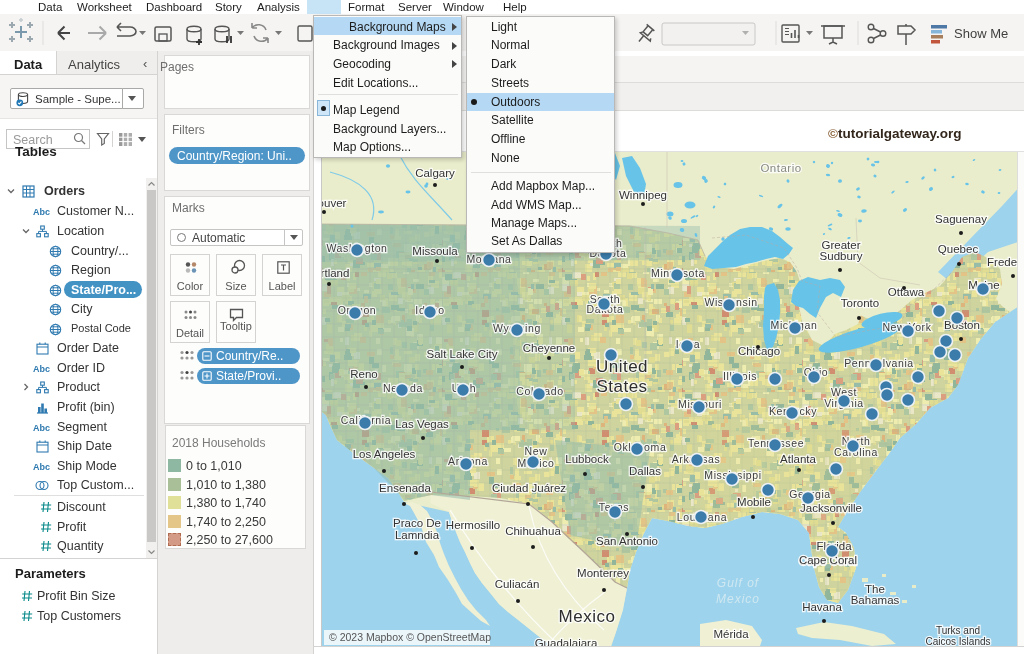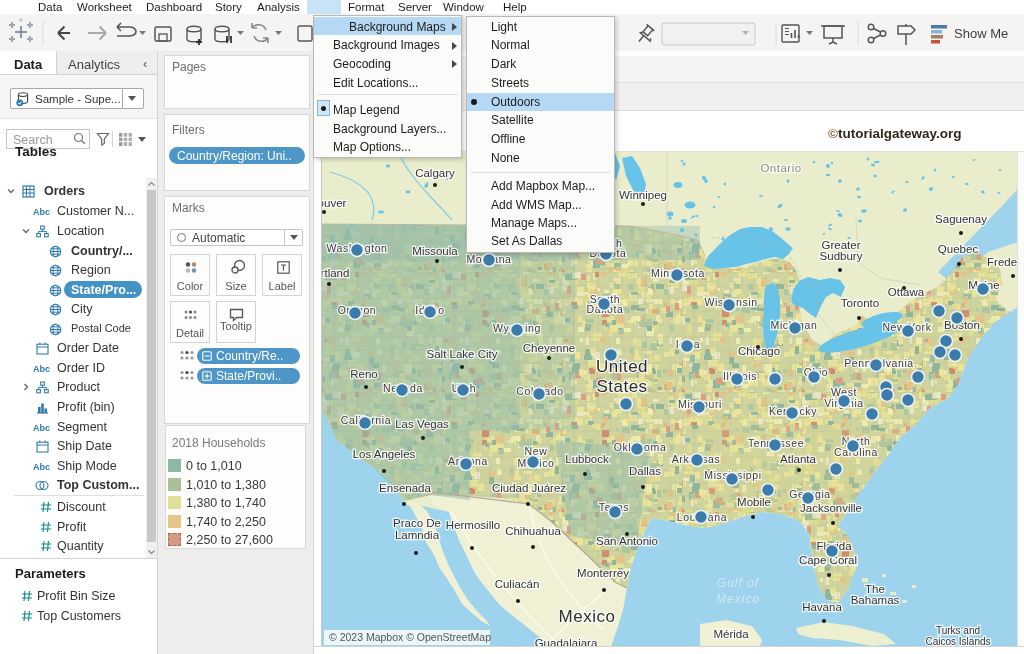--- a/index.html
+++ b/index.html
@@ -836,21 +836,21 @@
     <rect x="0.8" y="8.6" width="3.6" height="3.2" stroke="#2f7ab0" stroke-width="1.1" fill="none"></rect>
     <rect x="8.6" y="8.6" width="3.6" height="3.2" stroke="#2f7ab0" stroke-width="1.1" fill="none"></rect>
     <path d="M6.5 4.2 v2.2 M2.6 8.6 v-2.2 h7.8 v2.2" stroke="#2f7ab0" stroke-width="1" fill="none"></path>
   </svg>
 <div class="t" style="left:57px;top:224px;font-size:12.5px;font-weight:normal;color:#333;">Location</div>
 <svg class="abs" style="left:49px;top:245px;" width="13" height="13" viewBox="0 0 13 13">
     <circle cx="6.5" cy="6.5" r="5.2" stroke="#2f7ab0" stroke-width="1.1" fill="none"></circle>
     <ellipse cx="6.5" cy="6.5" rx="2.4" ry="5.2" stroke="#2f7ab0" stroke-width="1" fill="none"></ellipse>
     <path d="M1.3 6.5 h10.4 M2 3.8 h9 M2 9.2 h9" stroke="#2f7ab0" stroke-width="1"></path>
   </svg>
-<div class="t" style="left:71px;top:244px;font-size:12.5px;font-weight:bold;color:#333;">Country/...</div>
+<div class="t" style="left:71px;top:244px;font-size:12.5px;font-weight:normal;color:#333;">Country/...</div>
 <svg class="abs" style="left:49px;top:264px;" width="13" height="13" viewBox="0 0 13 13">
     <circle cx="6.5" cy="6.5" r="5.2" stroke="#2f7ab0" stroke-width="1.1" fill="none"></circle>
     <ellipse cx="6.5" cy="6.5" rx="2.4" ry="5.2" stroke="#2f7ab0" stroke-width="1" fill="none"></ellipse>
     <path d="M1.3 6.5 h10.4 M2 3.8 h9 M2 9.2 h9" stroke="#2f7ab0" stroke-width="1"></path>
   </svg>
 <div class="t" style="left:71px;top:263px;font-size:12.5px;font-weight:normal;color:#333;">Region</div>
 <svg class="abs" style="left:49px;top:284px;" width="13" height="13" viewBox="0 0 13 13">
     <circle cx="6.5" cy="6.5" r="5.2" stroke="#2f7ab0" stroke-width="1.1" fill="none"></circle>
     <ellipse cx="6.5" cy="6.5" rx="2.4" ry="5.2" stroke="#2f7ab0" stroke-width="1" fill="none"></ellipse>
     <path d="M1.3 6.5 h10.4 M2 3.8 h9 M2 9.2 h9" stroke="#2f7ab0" stroke-width="1"></path>
@@ -899,21 +899,21 @@
     <rect x="1" y="2.2" width="11" height="9.8" stroke="#2f7ab0" stroke-width="1.1" fill="none"></rect>
     <path d="M1 5 h11 M3.8 2.2 v-1.6 M9.2 2.2 v-1.6" stroke="#2f7ab0" stroke-width="1.1"></path>
   </svg>
 <div class="t" style="left:57px;top:439px;font-size:12.5px;font-weight:normal;color:#333;">Ship Date</div>
 <div class="t" style="left:33px;top:462px;font-size:9px;font-weight:bold;color:#2f7ab0;">Abc</div>
 <div class="t" style="left:57px;top:459px;font-size:12.5px;font-weight:normal;color:#333;">Ship Mode</div>
 <svg class="abs" style="left:35px;top:479px;" width="14" height="13" viewBox="0 0 14 13">
     <circle cx="5" cy="6.5" r="4" stroke="#2f7ab0" stroke-width="1.1" fill="none"></circle>
     <circle cx="9" cy="6.5" r="4" stroke="#2f7ab0" stroke-width="1.1" fill="none"></circle>
   </svg>
-<div class="t" style="left:57px;top:478px;font-size:12.5px;font-weight:bold;color:#333;">Top Custom...</div>
+<div class="t" style="left:57px;top:478px;font-size:12.5px;font-weight:normal;color:#333;">Top Custom...</div>
 <svg class="abs" style="left:40px;top:501px;" width="12" height="12" viewBox="0 0 12 12">
     <path d="M4 1 L3 11 M8.5 1 L7.5 11 M1.2 4 h10 M1 8 h10" stroke="#0a8a8a" stroke-width="1.1"></path>
   </svg>
 <div class="t" style="left:57px;top:500px;font-size:12.5px;font-weight:normal;color:#333;">Discount</div>
 <svg class="abs" style="left:40px;top:521px;" width="12" height="12" viewBox="0 0 12 12">
     <path d="M4 1 L3 11 M8.5 1 L7.5 11 M1.2 4 h10 M1 8 h10" stroke="#0a8a8a" stroke-width="1.1"></path>
   </svg>
 <div class="t" style="left:57px;top:520px;font-size:12.5px;font-weight:normal;color:#333;">Profit</div>
 <svg class="abs" style="left:40px;top:540px;" width="12" height="12" viewBox="0 0 12 12">
     <path d="M4 1 L3 11 M8.5 1 L7.5 11 M1.2 4 h10 M1 8 h10" stroke="#0a8a8a" stroke-width="1.1"></path>
@@ -934,21 +934,21 @@
     <path d="M4 1 L3 11 M8.5 1 L7.5 11 M1.2 4 h10 M1 8 h10" stroke="#0a8a8a" stroke-width="1.1"></path>
   </svg>
 <div class="t" style="left:37px;top:589px;font-size:12.5px;color:#333;">Profit Bin Size</div>
 <svg class="abs" style="left:21px;top:610px;" width="12" height="12" viewBox="0 0 12 12">
     <path d="M4 1 L3 11 M8.5 1 L7.5 11 M1.2 4 h10 M1 8 h10" stroke="#0a8a8a" stroke-width="1.1"></path>
   </svg>
 <div class="t" style="left:37px;top:609px;font-size:12.5px;color:#333;">Top Customers</div>
 <div class="abs" style="left:158px;top:51px;width:156px;height:603px;background:#eeedeb;"></div>
 <div class="abs" style="left:313px;top:51px;width:1px;height:603px;background:#d4d3d1;"></div>
 <div class="abs" style="left:164px;top:55px;width:146px;height:54px;background:#fdfdfc;border:1px solid #d9d8d6;box-sizing:border-box;"></div>
-<div class="t" style="left:172px;top:60px;font-size:12px;color:#6e6e6e;">Pages</div>
+<div class="t" style="left:160px;top:60px;font-size:12px;color:#6e6e6e;">Pages</div>
 <div class="abs" style="left:164px;top:114px;width:146px;height:77px;background:#fdfdfc;border:1px solid #d9d8d6;box-sizing:border-box;"></div>
 <div class="t" style="left:172px;top:123px;font-size:12px;color:#6e6e6e;">Filters</div>
 <div class="abs" style="left:169px;top:147px;width:136px;height:17px;background:#4f96c8;border-radius:9px;"></div>
 <div class="t" style="left:177px;top:149px;font-size:12px;color:#fff;">Country/Region: Uni..</div>
 <div class="abs" style="left:164px;top:196px;width:146px;height:228px;background:#fdfdfc;border:1px solid #d9d8d6;box-sizing:border-box;"></div>
 <div class="t" style="left:172px;top:201px;font-size:12px;color:#6e6e6e;">Marks</div>
 <div class="abs" style="left:170px;top:229px;width:133px;height:17px;background:#fff;border:1px solid #c6c5c3;border-radius:2px;box-sizing:border-box;"></div>
 <div class="abs" style="left:284px;top:229px;width:19px;height:17px;border-left:1px solid #c6c5c3;box-sizing:border-box;"></div>
 <div class="abs" style="left:177px;top:233px;width:9px;height:9px;border:1.3px solid #777;border-radius:50%;box-sizing:border-box;"></div>
 <div class="t" style="left:192px;top:231px;font-size:12px;color:#444;">Automatic</div>

